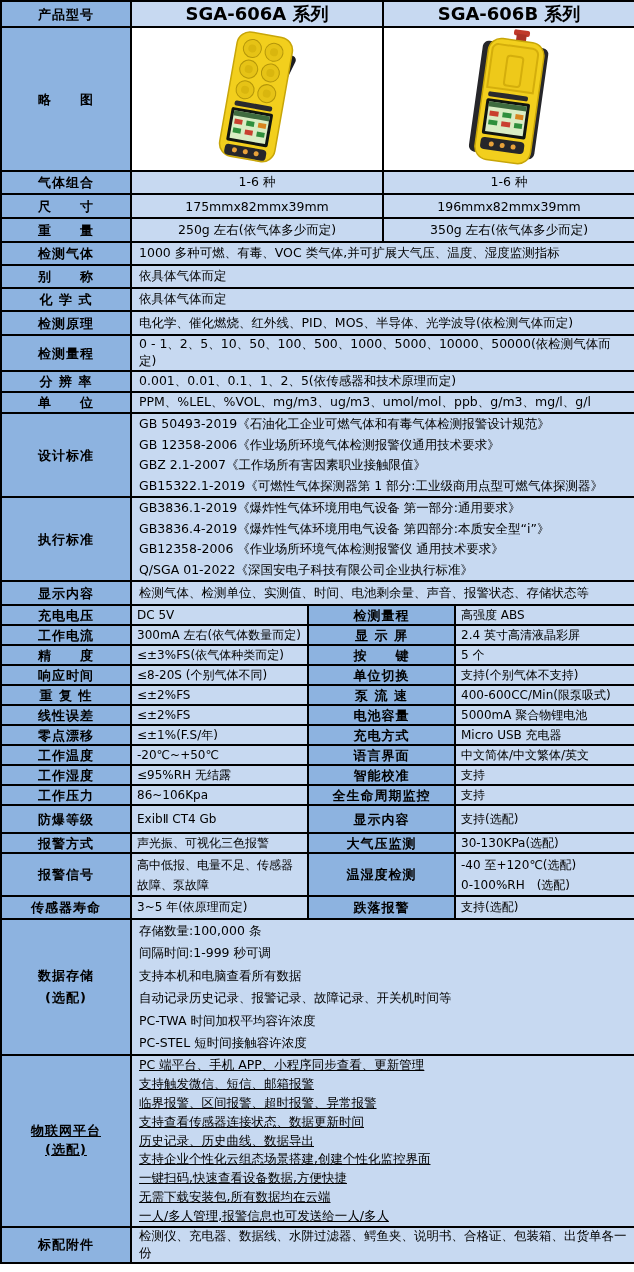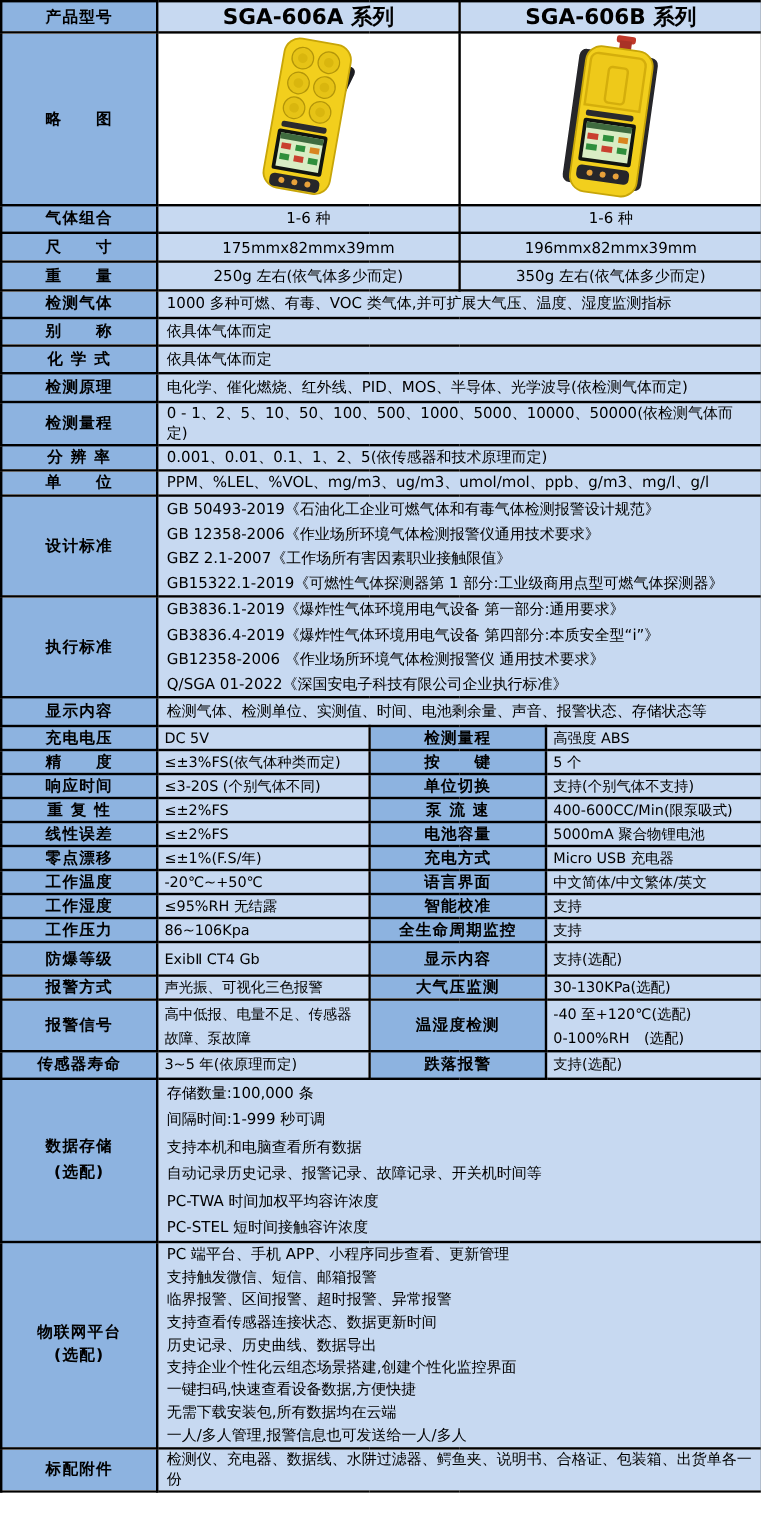--- a/index.html
+++ b/index.html
@@ -12,21 +12,21 @@
   table.spec{border-collapse:collapse;width:634px;table-layout:fixed;}
   td{border:2px solid var(--border);padding:0 7px;overflow:hidden;color:#000;vertical-align:middle;}
   td.lbl{background:var(--label-bg);font-weight:bold;text-align:center;font-size:13px;padding:0 2px;letter-spacing:1px;line-height:15px;}
   td.val{background:var(--value-bg);font-size:12.5px;text-align:left;}
   td.val.center{text-align:center;}
   td.val.bold{font-weight:bold;font-size:18px;}
   td.img{background:#fff;text-align:center;padding:0;}
   td.q{font-size:12px;padding:0 5px;}
   .lines div{line-height:20.5px;white-space:nowrap;}
   tr[data-name="spec-row-data-storage"] .lines div{line-height:22.4px;}
-  tr[data-name="spec-row-iot-platform"] .lines div{line-height:18.8px;}
+  tr[data-name="spec-row-iot-platform"] .lines div{line-height:18.8px;text-decoration:underline;}
   tr[data-name="spec-row-alarm-signal"] .lines div,
   tr[data-name="spec-row-temp-humidity-detect"] .lines div{line-height:20px;}
   .lbl .lines div{line-height:22px;white-space:nowrap;}
 </style>
 </head>
 <body>
 
 <table class="spec" data-name="product-spec-table">
   <colgroup>
     <col style="width:130px">
@@ -174,29 +174,35 @@
       <tr data-name="spec-row-display-content" style="height: 24px;">
         <td class="lbl" data-name="row-label-display-content">显示内容</td>
         <td class="val" data-name="display-content-value" colspan="4">检测气体、检测单位、实测值、时间、电池剩余量、声音、报警状态、存储状态等</td>
       </tr>
       <tr data-name="spec-row-charge-voltage" style="height: 20px;">
         <td class="lbl" data-name="row-label-charge-voltage">充电电压</td>
         <td class="val q" data-name="charge-voltage-value">DC 5V</td>
         <td class="lbl" data-name="row-label-charge-voltage-right" colspan="2">检测量程</td>
         <td class="val q" data-name="charge-voltage-value-right">高强度 ABS</td>
       </tr>
+      <tr data-name="spec-row-working-current" style="height: 20px;">
+        <td class="lbl" data-name="row-label-working-current">工作电流</td>
+        <td class="val q" data-name="working-current-value">300mA 左右(依气体数量而定)</td>
+        <td class="lbl" data-name="row-label-working-current-right" colspan="2">显 示 屏</td>
+        <td class="val q" data-name="working-current-value-right">2.4 英寸高清液晶彩屏</td>
+      </tr>
       <tr data-name="spec-row-accuracy" style="height: 20px;">
         <td class="lbl" data-name="row-label-accuracy">精　　度</td>
         <td class="val q" data-name="accuracy-value">≤±3%FS(依气体种类而定)</td>
         <td class="lbl" data-name="row-label-accuracy-right" colspan="2">按　　键</td>
         <td class="val q" data-name="accuracy-value-right">5 个</td>
       </tr>
       <tr data-name="spec-row-response-time" style="height: 20px;">
         <td class="lbl" data-name="row-label-response-time">响应时间</td>
-        <td class="val q" data-name="response-time-value">≤3-20S (个别气体不同)</td>
+        <td class="val q" data-name="response-time-value">≤8-20S (个别气体不同)</td>
         <td class="lbl" data-name="row-label-response-time-right" colspan="2">单位切换</td>
         <td class="val q" data-name="response-time-value-right">支持(个别气体不支持)</td>
       </tr>
       <tr data-name="spec-row-repeatability" style="height: 20px;">
         <td class="lbl" data-name="row-label-repeatability">重 复 性</td>
         <td class="val q" data-name="repeatability-value">≤±2%FS</td>
         <td class="lbl" data-name="row-label-repeatability-right" colspan="2">泵 流 速</td>
         <td class="val q" data-name="repeatability-value-right">400-600CC/Min(限泵吸式)</td>
       </tr>
       <tr data-name="spec-row-linearity-error" style="height: 20px;">

